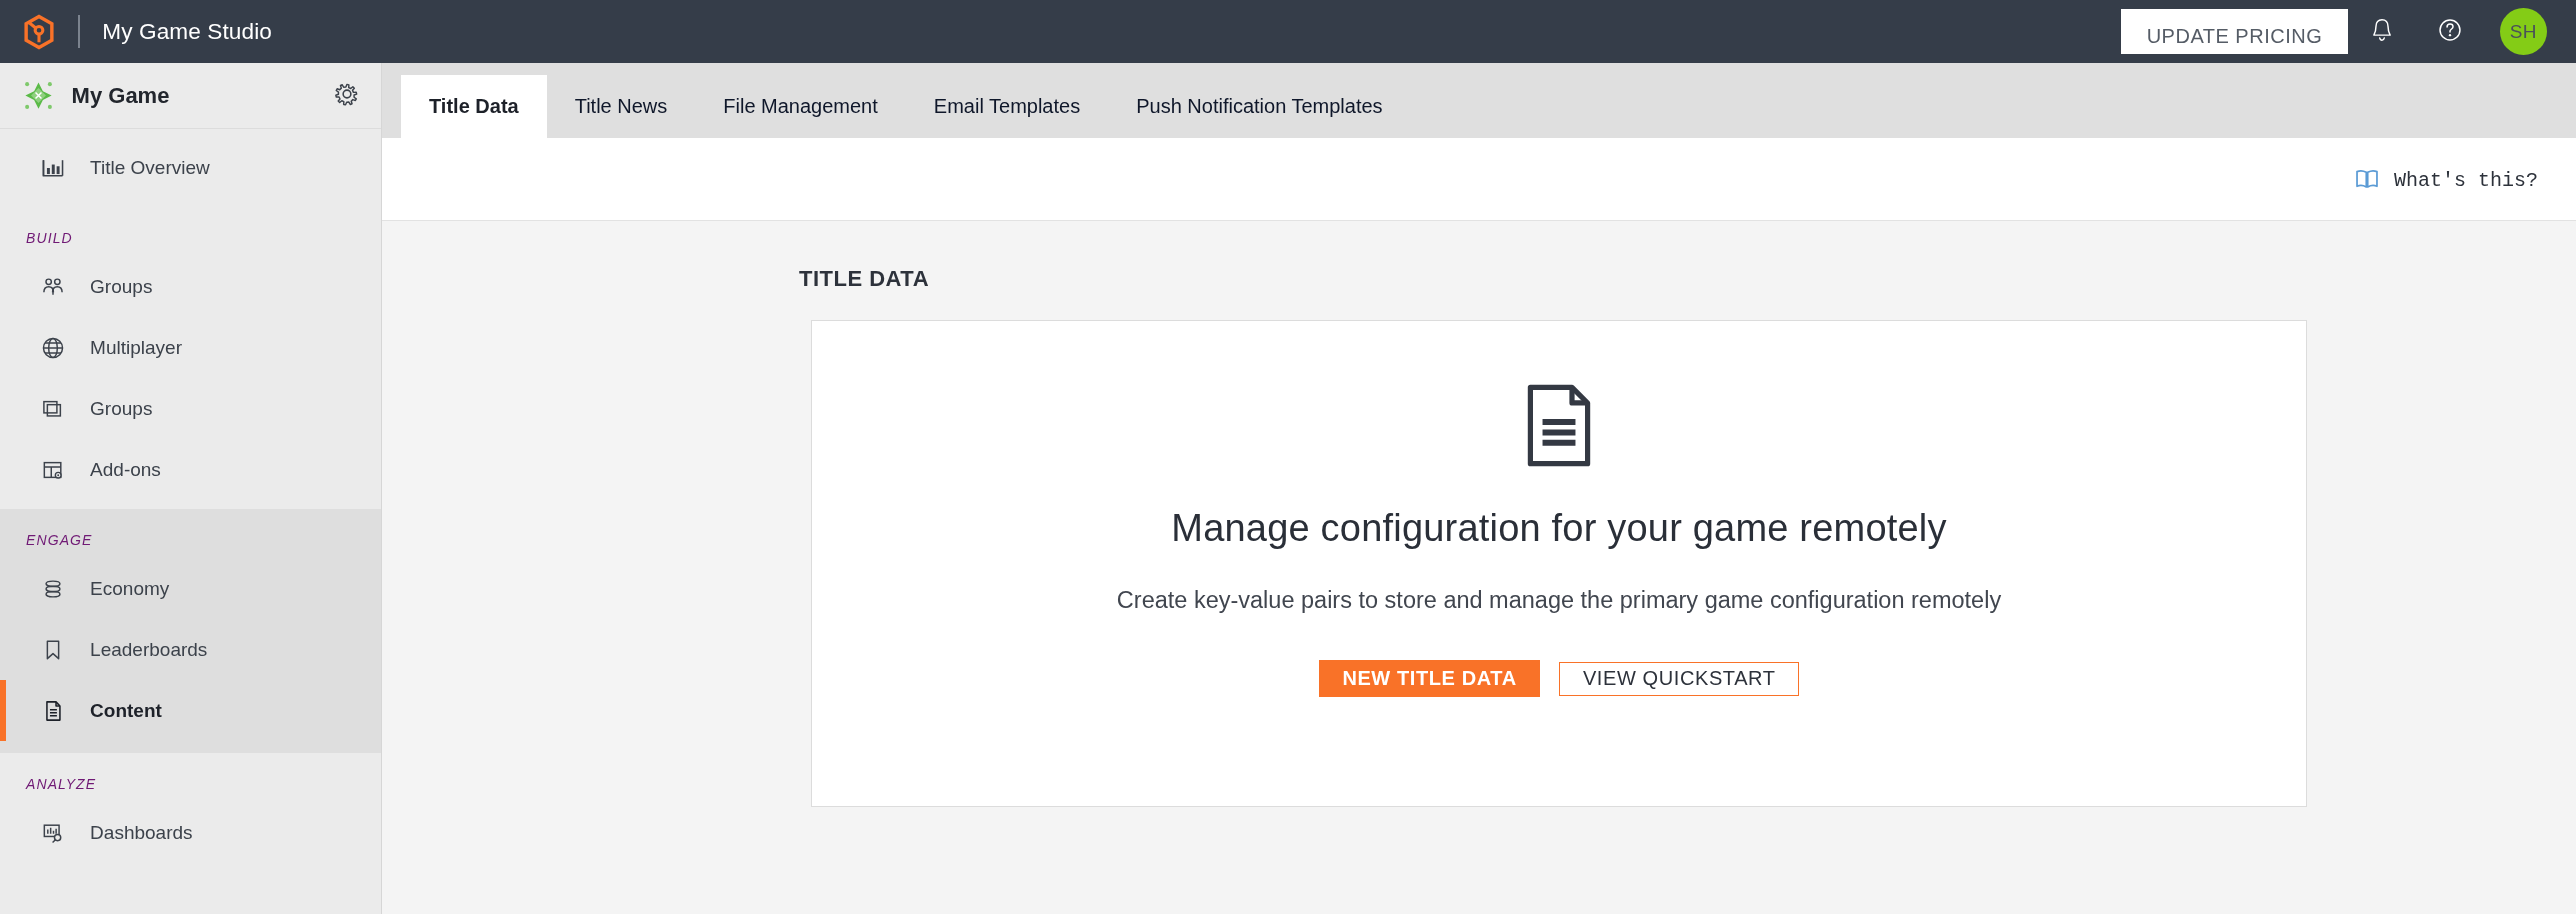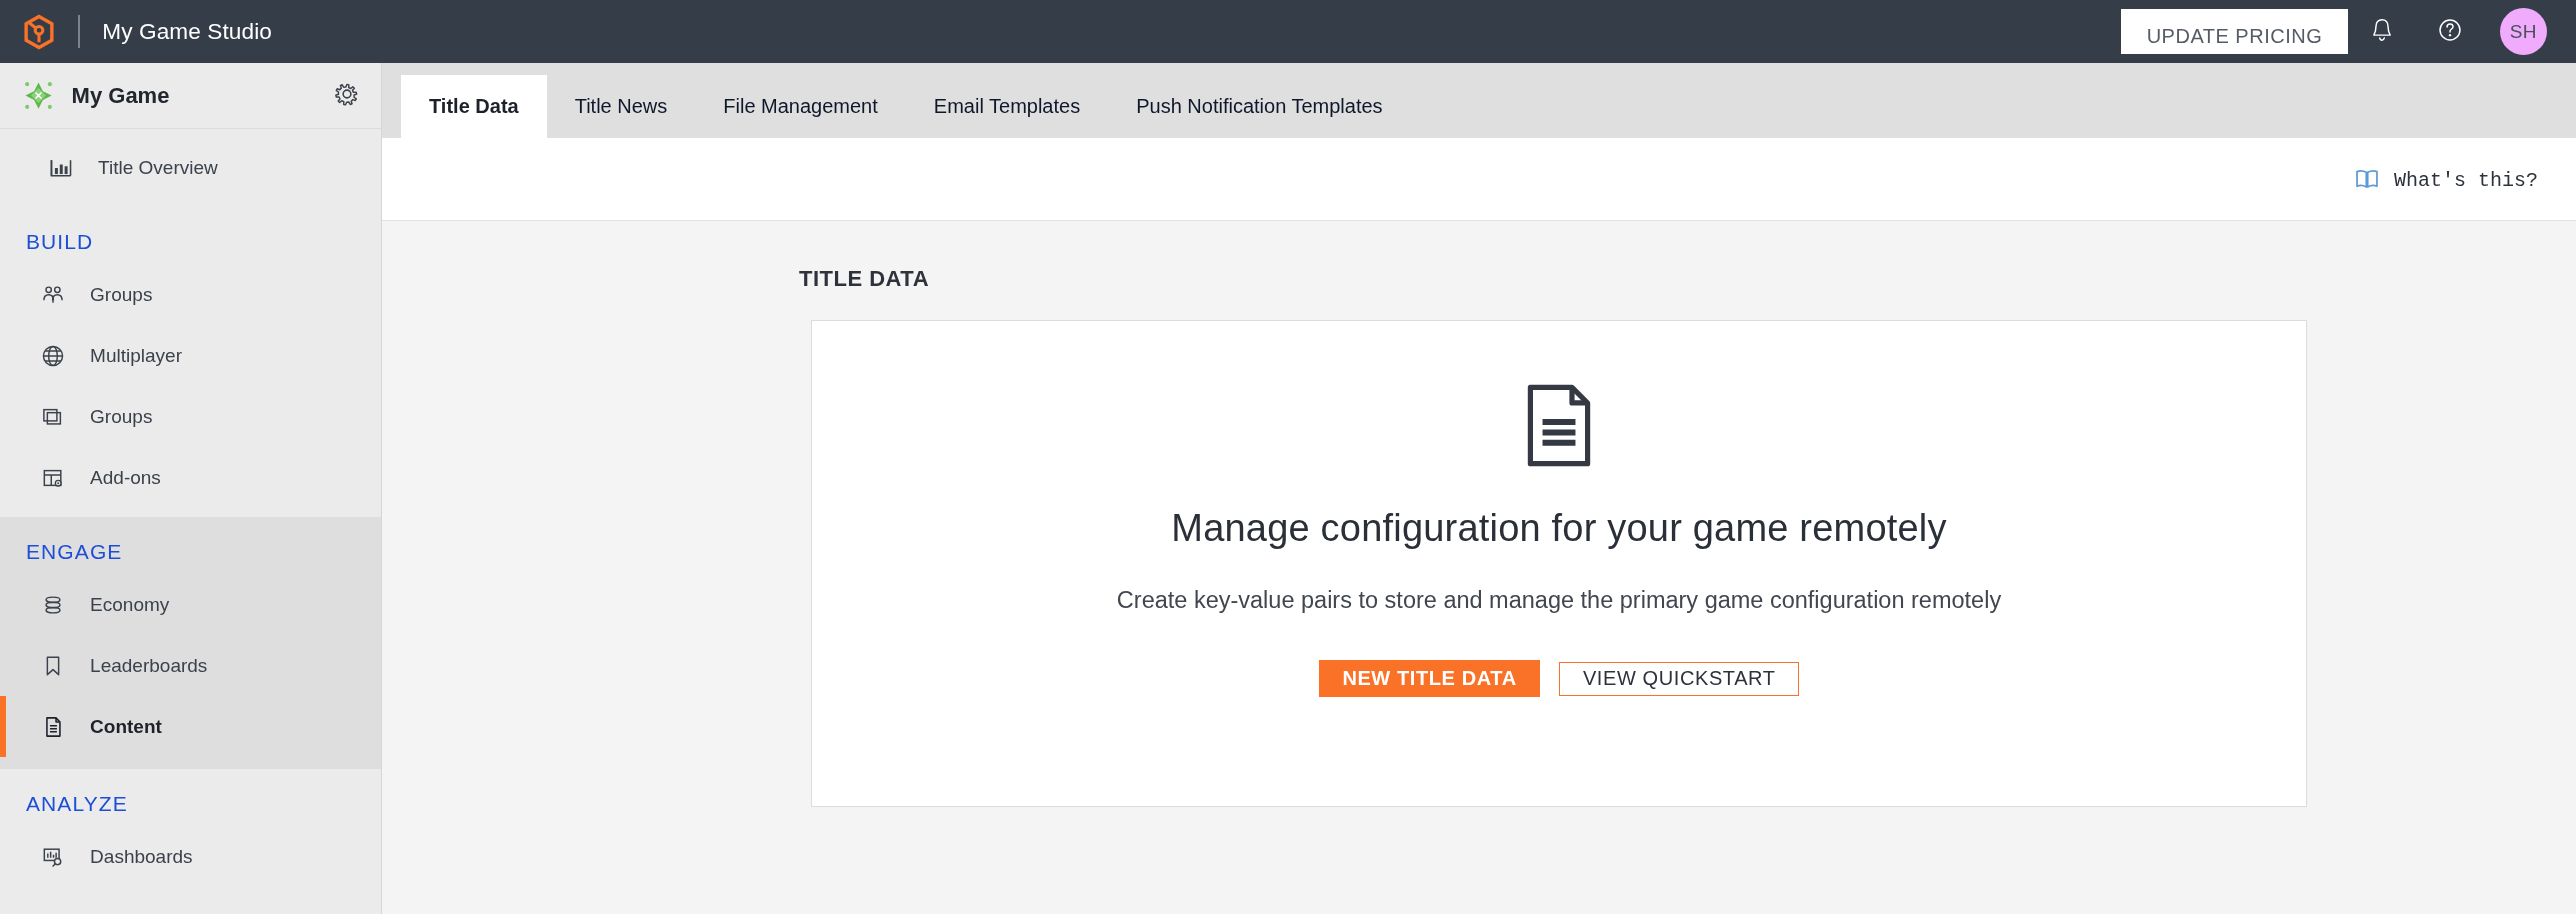--- a/index.html
+++ b/index.html
@@ -24,21 +24,21 @@
   .pricing-btn {
     background: #ffffff; color: #555c66; border: none;
     font-family: inherit; font-size: 20px; font-weight: 400; letter-spacing: 0.5px;
     height: 45px; padding: 16px 26px; cursor: pointer; white-space: nowrap;
   }
   .icon-btn {
     width: 68px; height: 63px; display: flex; align-items: center; justify-content: center;
     cursor: pointer; background: transparent; border: none;
   }
   .avatar {
-    width: 47px; height: 47px; border-radius: 50%; background: #f0abfc;
+    width: 47px; height: 47px; border-radius: 50%; background: #84cc16;
     color: #4a505a; font-size: 19px; font-weight: 400;
     display: flex; align-items: center; justify-content: center;
     margin-left: 15.6px; margin-right: 5.2px; cursor: pointer; letter-spacing: 0.4px;
   }
 
   
   .body-wrap { flex: 1 1 auto; display: flex; min-height: 0; }
 
   
   .sidebar {
@@ -59,22 +59,23 @@
     height: 61px; display: flex; align-items: center; padding-left: 38px;
     cursor: pointer; position: relative;
   }
   .nav-item .ico { width: 29.5px; height: 29.5px; flex: 0 0 29.5px; display: flex; align-items: center; justify-content: center; }
   .nav-item .lbl { font-size: 19px; color: #3c424b; margin-left: 22.6px; white-space: nowrap; }
   .nav-item.active .lbl { font-weight: 700; color: #1d2129; }
   .nav-item.active::before {
     content: ""; position: absolute; left: 0; top: 0; bottom: 0; width: 6px; background: #f97228;
   }
   .nav-section-label {
-    font-size: 21px; color: #1d4ed8; letter-spacing: 1.1px;
+    font-size: 14px; color: #701a75; letter-spacing: 1.1px;
     padding: 22.6px 0 10.4px 26px;
+    font-style: italic;
   }
   .group-engage { background: #dedede; padding-bottom: 12px; }
   .group-plain { padding-bottom: 8.7px; }
 
   
   .content { flex: 1 1 auto; display: flex; flex-direction: column; min-width: 0; background: #f4f4f4; }
 
   .tabstrip {
     height: 75px; flex: 0 0 75px; background: #dfdfdf;
     display: flex; align-items: flex-end; padding-left: 19px;
@@ -198,21 +199,21 @@
               <g fill="none" stroke="#3c424b" stroke-width="1.8" stroke-linejoin="round">
                 <path d="M16 4.2 L18.3 4.8 L18.1 8.2 L20.6 9.3 L23.2 7.1 L25 8.9 L22.8 11.5 L23.9 14 L27.3 13.8 L27.9 16.1 L24.7 17.3 L24.7 20 L27.4 21.9 L26.3 24 L23.1 22.9 L21.2 24.8 L22.2 28 L20 28.9 L18.3 25.9 L15.6 26.2 L14.2 29.3 L11.9 28.8 L12.1 25.4 L9.6 24.3 L7 26.5 L5.2 24.7 L7.4 22.1 L6.3 19.6 L2.9 19.8 L2.3 17.5 L5.5 16.3 L5.5 13.6 L2.8 11.7 L3.9 9.6 L7.1 10.7 L9 8.8 L8 5.6 L10.2 4.7 L11.9 7.7 L14.6 7.4 Z" transform="scale(0.93) translate(1.2 1.2)"></path>
               </g>
             </svg>
           </span>
         </span>
       </div>
 
       <div class="nav-scroll">
 
-        <div class="group-plain" style="padding-top:8.7px;margin-left:8px;">
+        <div class="group-plain" style="padding-top:8.7px;">
           <div class="nav-item">
             <span class="ico">
               <svg viewBox="0 0 30 30" width="26" height="26">
                 <path d="M4 6 L4 24 L26 24" fill="none" stroke="#3c424b" stroke-width="1.8"></path>
                 <rect x="8" y="15" width="3.4" height="7" fill="#3c424b"></rect>
                 <rect x="13.6" y="11" width="3.4" height="11" fill="#3c424b"></rect>
                 <rect x="19.2" y="13" width="3.4" height="9" fill="#3c424b"></rect>
                 <path d="M4 6 L4 24" stroke="#3c424b" stroke-width="1.8"></path>
                 <path d="M26 6 L26 24" stroke="#3c424b" stroke-width="1.8"></path>
               </svg>

